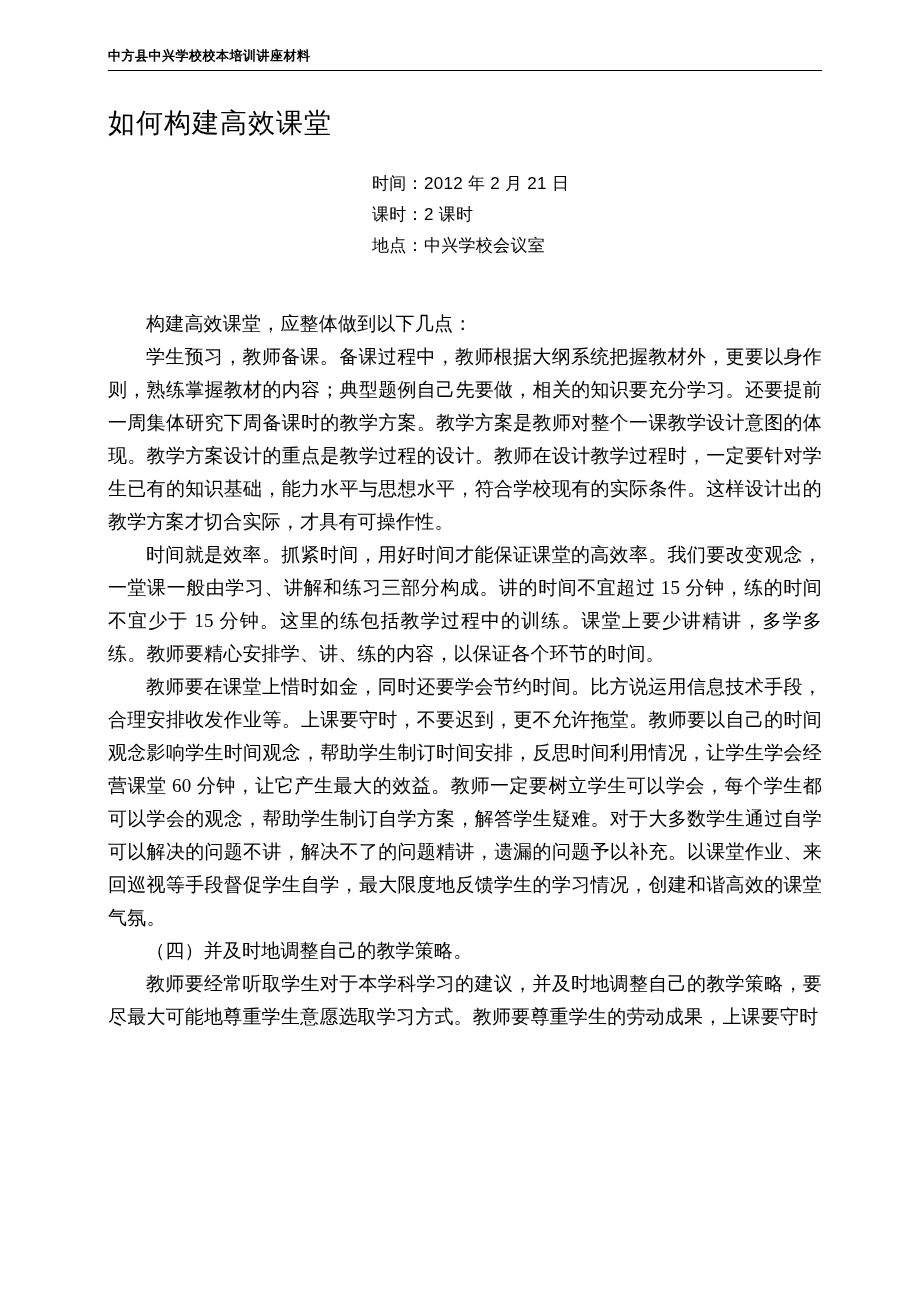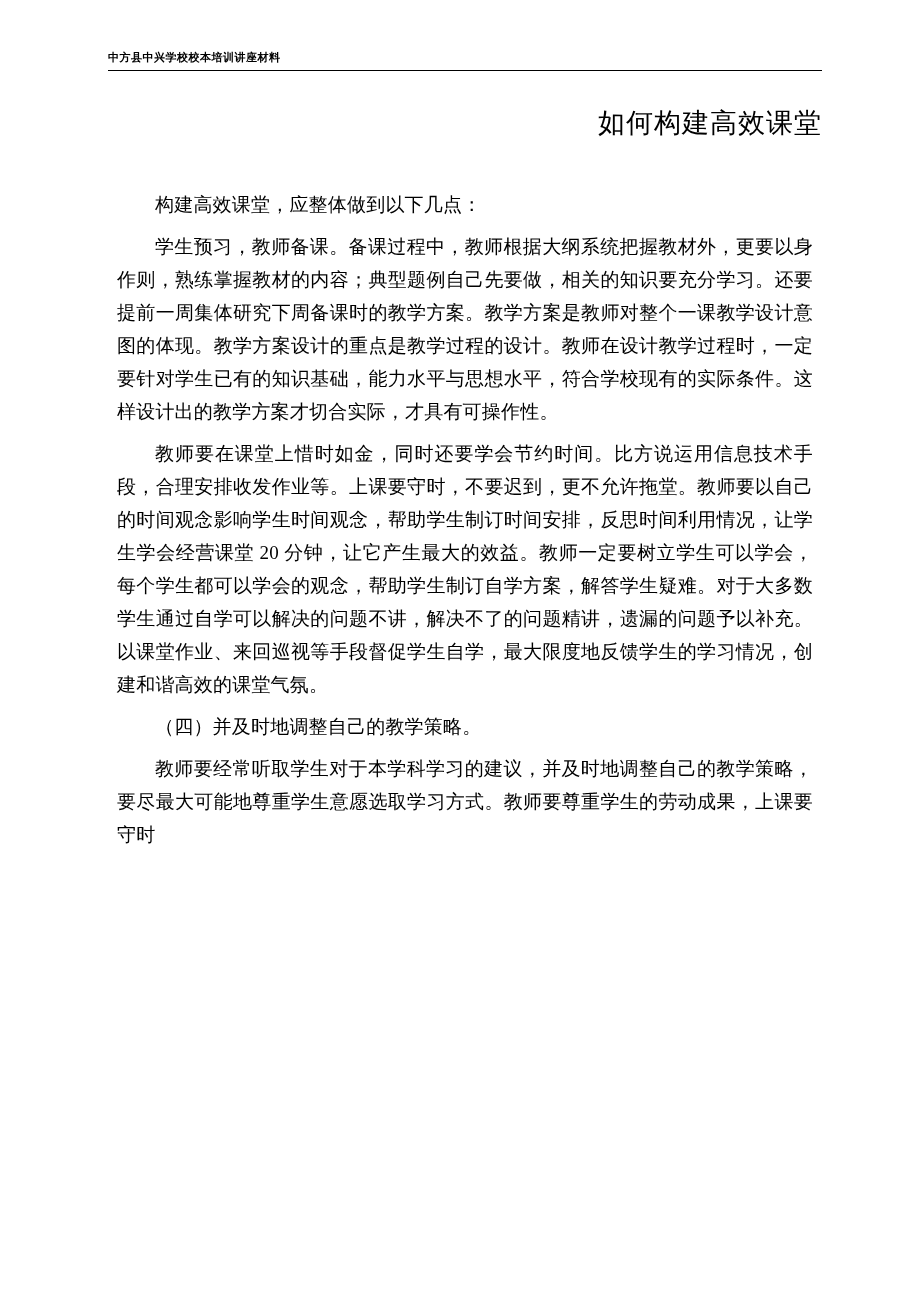--- a/index.html
+++ b/index.html
@@ -22,40 +22,40 @@
     box-sizing: border-box;
     padding: 0;
   }
   .header-area {
     position: absolute;
     top: 48px;
     left: 108px;
     width: 714px;
   }
   .header-text {
-    font-family: Liberation Serif, serif;
-    font-size: 11px;
+    font-family: Liberation Mono, monospace;
+    font-size: 13px;
     font-weight: bold;
     letter-spacing: 0.5px;
     color: #000;
     line-height: 18px;
     padding-bottom: 4px;
   }
   .header-rule {
     border-bottom: 1px solid #000;
     width: 714px;
   }
   .content {
     position: absolute;
     top: 104px;
     left: 108px;
     width: 714px;
   }
   .doc-title {
-    text-align: right;
+    text-align: left;
     font-size: 27px;
     font-family: "Liberation Sans", "DejaVu Sans", sans-serif;
     font-weight: normal;
     letter-spacing: 1px;
     margin: 0 0 26px 0;
     line-height: 38px;
   }
   .meta-block {
     margin: 0 0 0 264px;
     font-size: 17px;
@@ -63,21 +63,21 @@
     font-family: "Liberation Sans", "DejaVu Sans", sans-serif;
     letter-spacing: 0.3px;
   }
   .meta-line {
     white-space: nowrap;
   }
   .body-block {
     margin-top: 46px;
   }
   p.para {
-    margin: 9px;
+    margin: 0;
     font-size: 19px;
     line-height: 33px;
     text-align: justify;
     text-justify: inter-ideograph;
     text-indent: 38px;
     letter-spacing: 0.2px;
   }
   .watermark {
     position: absolute;
     left: 236px;
@@ -100,22 +100,28 @@
 
 
   <div class="header-area">
     <div class="header-text">中方县中兴学校校本培训讲座材料</div>
     <div class="header-rule"></div>
   </div>
 
   <div class="content">
     <h1 class="doc-title">如何构建高效课堂</h1>
 
+    <div class="meta-block">
+      <div class="meta-line">时间：2012 年 2 月 21 日</div>
+      <div class="meta-line">课时：2 课时</div>
+      <div class="meta-line">地点：中兴学校会议室</div>
+    </div>
 
     <div class="body-block">
       <p class="para">构建高效课堂，应整体做到以下几点：</p>
       <p class="para">学生预习，教师备课。备课过程中，教师根据大纲系统把握教材外，更要以身作则，熟练掌握教材的内容；典型题例自己先要做，相关的知识要充分学习。还要提前一周集体研究下周备课时的教学方案。教学方案是教师对整个一课教学设计意图的体现。教学方案设计的重点是教学过程的设计。教师在设计教学过程时，一定要针对学生已有的知识基础，能力水平与思想水平，符合学校现有的实际条件。这样设计出的教学方案才切合实际，才具有可操作性。</p>
-      <p class="para">教师要在课堂上惜时如金，同时还要学会节约时间。比方说运用信息技术手段，合理安排收发作业等。上课要守时，不要迟到，更不允许拖堂。教师要以自己的时间观念影响学生时间观念，帮助学生制订时间安排，反思时间利用情况，让学生学会经营课堂 20 分钟，让它产生最大的效益。教师一定要树立学生可以学会，每个学生都可以学会的观念，帮助学生制订自学方案，解答学生疑难。对于大多数学生通过自学可以解决的问题不讲，解决不了的问题精讲，遗漏的问题予以补充。以课堂作业、来回巡视等手段督促学生自学，最大限度地反馈学生的学习情况，创建和谐高效的课堂气氛。</p>
+      <p class="para">时间就是效率。抓紧时间，用好时间才能保证课堂的高效率。我们要改变观念，一堂课一般由学习、讲解和练习三部分构成。讲的时间不宜超过 15 分钟，练的时间不宜少于 15 分钟。这里的练包括教学过程中的训练。课堂上要少讲精讲，多学多练。教师要精心安排学、讲、练的内容，以保证各个环节的时间。</p>
+      <p class="para">教师要在课堂上惜时如金，同时还要学会节约时间。比方说运用信息技术手段，合理安排收发作业等。上课要守时，不要迟到，更不允许拖堂。教师要以自己的时间观念影响学生时间观念，帮助学生制订时间安排，反思时间利用情况，让学生学会经营课堂 60 分钟，让它产生最大的效益。教师一定要树立学生可以学会，每个学生都可以学会的观念，帮助学生制订自学方案，解答学生疑难。对于大多数学生通过自学可以解决的问题不讲，解决不了的问题精讲，遗漏的问题予以补充。以课堂作业、来回巡视等手段督促学生自学，最大限度地反馈学生的学习情况，创建和谐高效的课堂气氛。</p>
       <p class="para">（四）并及时地调整自己的教学策略。</p>
       <p class="para">教师要经常听取学生对于本学科学习的建议，并及时地调整自己的教学策略，要尽最大可能地尊重学生意愿选取学习方式。教师要尊重学生的劳动成果，上课要守时</p>
     </div>
   </div>
 </div>
 
 </body></html>

